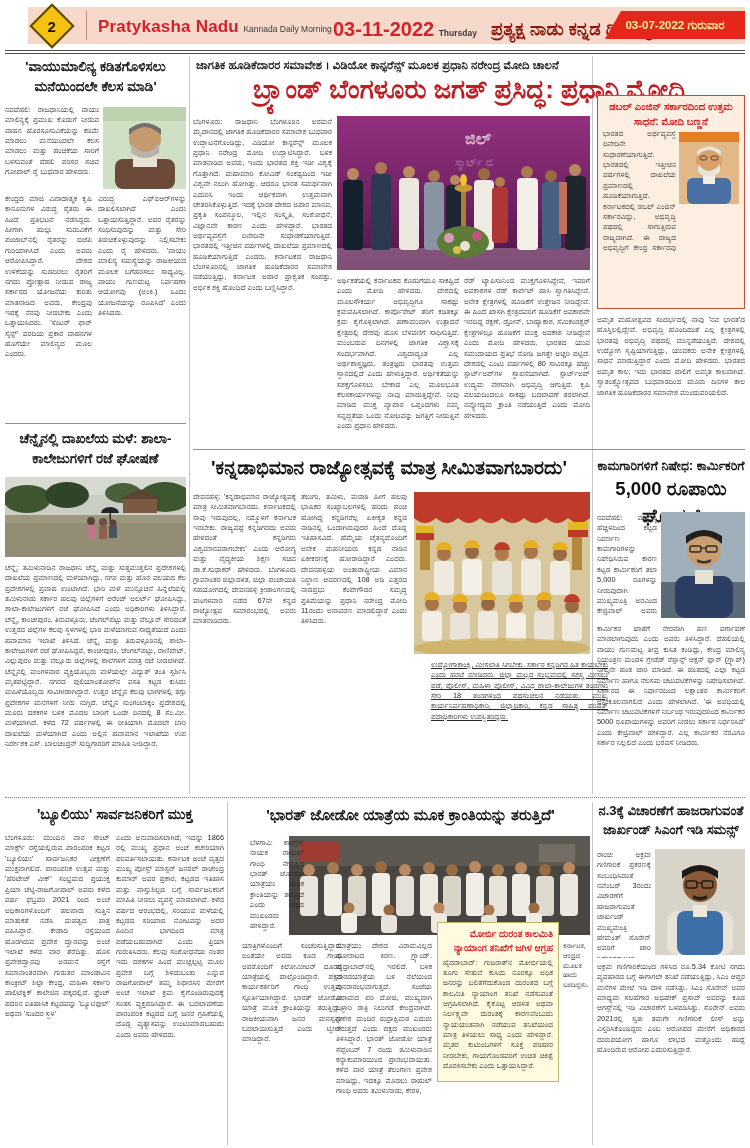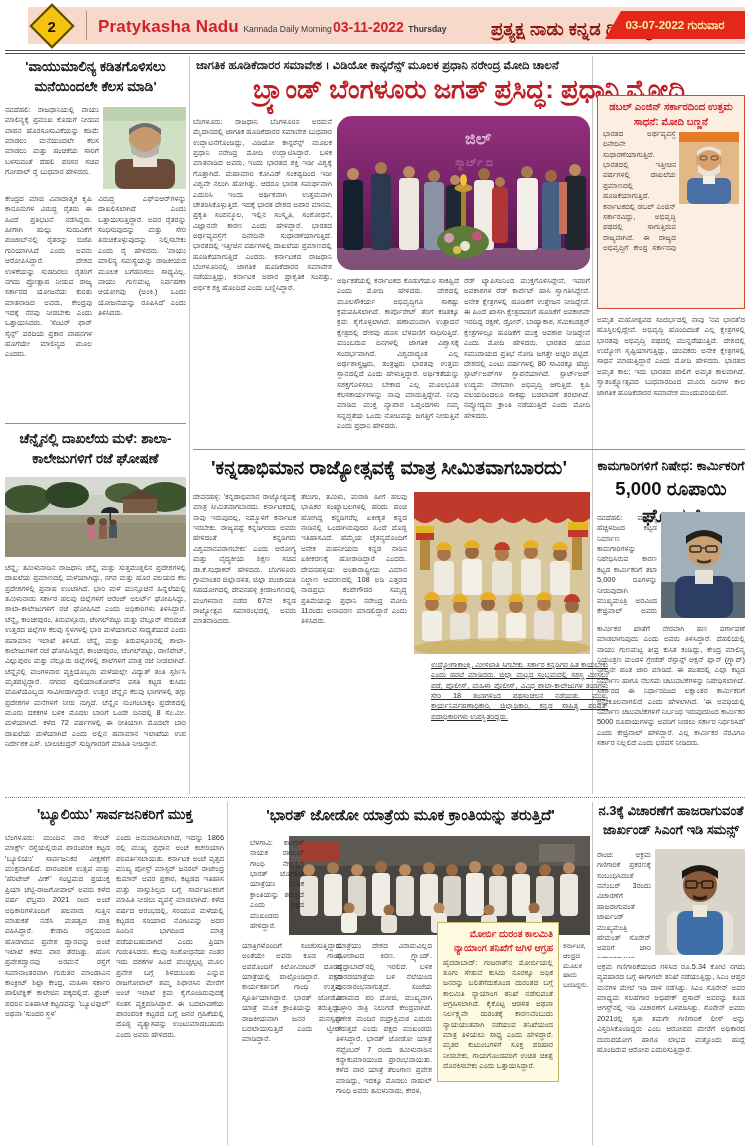--- a/index.html
+++ b/index.html
@@ -6,21 +6,21 @@
   .page{position:relative;width:750px;height:1148px;background:#ffffff;
         font-family:"Liberation Sans","DejaVu Sans",sans-serif;overflow:hidden;margin:0 auto;}
   .abs{position:absolute;}
   
   .mast-bar{background:#f7d9cc;}
   .diamond{width:28px;height:28px;background:#f6c211;border:2px solid #5a4a00;
            transform:rotate(45deg);display:flex;align-items:center;justify-content:center;}
   .diamond span{transform:rotate(-45deg);font-weight:bold;font-size:15px;color:#201600;}
   .paper-name{color:#d3232a;font-weight:bold;font-size:17px;letter-spacing:.2px;}
   .paper-sub{color:#3a3a3a;font-size:8.5px;font-weight:normal;}
-  .mast-date{color:#d3232a;font-weight:bold;font-size:14px;}
+  .mast-date{color:#d3232a;font-weight:bold;font-size:20px;}
   .mast-day{color:#3a3a3a;font-size:8.5px;font-weight:bold;}
   .mast-kn{color:#8d150b;font-weight:bold;font-size:18px;margin-left:16px;}
   .ribbon{background:#e4261b;color:#ffef9e;font-weight:bold;font-size:11.5px;
           display:flex;align-items:center;justify-content:center;
           clip-path:polygon(16px 0,100% 0,100% 100%,0 100%);}
   .dbl-rule{border-top:1px solid #4d4d4d;border-bottom:1px solid #4d4d4d;height:2px;}
   
   .vline{width:1px;background:#c6c6c6;}
   .hline{height:1px;background:#8f8f8f;}
   .dotline{height:0;border-top:1px dotted #8a8a8a;}
@@ -79,21 +79,21 @@
       <path d="M26 28 q16 -16 32 0 l0 -6 q-16 -12 -32 0 z" fill="#6f6f6f"></path>
       <path d="M28 36 q14 18 28 0 l0 10 q-14 10 -28 0 z" fill="#b9b4ab"></path>
     </svg>
   </div>
   <div class="abs body-txt" style="left:5px;top:105px;width:94px;height:86px;">ನವದೆಹಲಿ: ರಾಜಧಾನಿಯಲ್ಲಿ ವಾಯು ಮಾಲಿನ್ಯಕ್ಕೆ ಪ್ರಮುಖ ಕೊಡುಗೆ ನೀಡುವ ವಾಹನ ಹೊರಸೂಸುವಿಕೆಯನ್ನು ಕಡಿಮೆ ಮಾಡಲು ಮನೆಯಿಂದಲೇ ಕೆಲಸ ಮಾಡಲು ಮತ್ತು ಹಂಚಿಕೆಯ ಸಾರಿಗೆ ಬಳಸುವಂತೆ ದೆಹಲಿ ಪರಿಸರ ಸಚಿವ ಗೋಪಾಲ್ ರೈ ಬುಧವಾರ ಹೇಳಿದರು.</div>
   <div class="abs body-txt" style="left:5px;top:194px;width:87px;height:226px;">ಕೇಂದ್ರದ ಮಾಜಿ ವಿವಾದಾತ್ಮಕ ಕೃಷಿ ಕಾನೂನುಗಳ ವಿರುದ್ಧ ರೈತರು ಈ ಹಿಂದೆ ಪ್ರತಿಭಟನೆ ನಡೆಸಿದ್ದರು. ಹೀಗಾಗಿ ಹುಲ್ಲು ಸುಡುವಿಕೆಗೆ ಪಂಜಾಬ್‌ನಲ್ಲಿ ರೈತರನ್ನು ಬಿಜೆಪಿ ಗುರಿಯಾಗಿಸಿದೆ ಎಂದು ಅವರು ಆರೋಪಿಸಿದ್ದಾರೆ. ದೇಶದ ಉಳಿಕೆಯನ್ನು ಸುಡದಿರಲು ರೈತರಿಗೆ ನಗದು ಪ್ರೋತ್ಸಾಹ ನೀಡುವ ರಾಜ್ಯ ಸರ್ಕಾರದ ಯೋಜನೆಯ ಕುರಿತು ಮಾತನಾಡಿದ ಅವರು, ಕೇಂದ್ರವು ಇದಕ್ಕೆ ನೆರವು ನೀಡಬೇಕು ಎಂದು ಒತ್ತಾಯಿಸಿದರು. 'ಸೆಂಟರ್ ಫಾರ್ ಸೈನ್ಸ್' ವರದಿಯ ಪ್ರಕಾರ ವಾಹನಗಳ ಹೊಗೆಯೇ ಮಾಲಿನ್ಯದ ಮೂಲ ಎಂದರು.</div>
   <div class="abs body-txt" style="left:98px;top:194px;width:88px;height:226px;">ವಿರುದ್ಧ ಎಫ್‌ಐಆರ್‌ಗಳನ್ನು ದಾಖಲಿಸಲಾಗಿದೆ ಎಂದು ಒತ್ತಾಯಿಸುತ್ತಿದ್ದಾರೆ. ಅವರ ರೈತರನ್ನು ಸಂಧಿಸುವುದನ್ನು ಮತ್ತು ಸೇರಿ ತಿರುಚಿಕೊಳ್ಳುವುದನ್ನು ನಿಲ್ಲಿಸಬೇಕು ಎಂದು ರೈ ಹೇಳಿದರು. 'ವಾಯು ಮಾಲಿನ್ಯ ಸಮಸ್ಯೆಯನ್ನು ರಾಜಕೀಯದ ಮೂಲಕ ಬಗೆಹರಿಸಲು ಸಾಧ್ಯವಿಲ್ಲ. ವಾಯು ಗುಣಮಟ್ಟ ನಿರ್ವಹಣಾ ಆಯೋಗವು (ಅಂಕಿ.) ಒಂದು ಯೋಜನೆಯನ್ನು ರೂಪಿಸಿದೆ' ಎಂದು ತಿಳಿಸಿದರು.</div>
 
   <div class="abs kicker" style="left:196px;top:58px;width:470px;">ಜಾಗತಿಕ ಹೂಡಿಕೆದಾರರ ಸಮಾವೇಶ । ವಿಡಿಯೋ ಕಾನ್ಫರೆನ್ಸ್ ಮೂಲಕ ಪ್ರಧಾನಿ ನರೇಂದ್ರ ಮೋದಿ ಚಾಲನೆ</div>
   <div class="abs headline-red" style="left:193px;top:74px;width:552px;font-size:26px;">ಬ್ರ್ಯಾಂಡ್ ಬೆಂಗಳೂರು ಜಗತ್ ಪ್ರಸಿದ್ಧ: ಪ್ರಧಾನಿ ಮೋದಿ</div>
-  <div class="abs photo" style="left:337px;top:116px;width:253px;height:154px;border-radius:15px;">
+  <div class="abs photo" style="left:337px;top:116px;width:253px;height:154px;">
     <svg viewBox="0 0 253 154">
       <defs>
         <linearGradient id="gp" x1="0" y1="0" x2="0" y2="1">
           <stop offset="0" stop-color="#93307f"></stop>
             <stop offset="0.6" stop-color="#6d2160"></stop>
             <stop offset="1" stop-color="#4e1745"></stop>
         </linearGradient>
       </defs>
       <rect width="253" height="154" fill="url(#gp)"></rect>
       <text x="128" y="28" fill="#e9c7e0" font-size="16" font-weight="bold" opacity="0.85">ಜಿಲ್</text>

